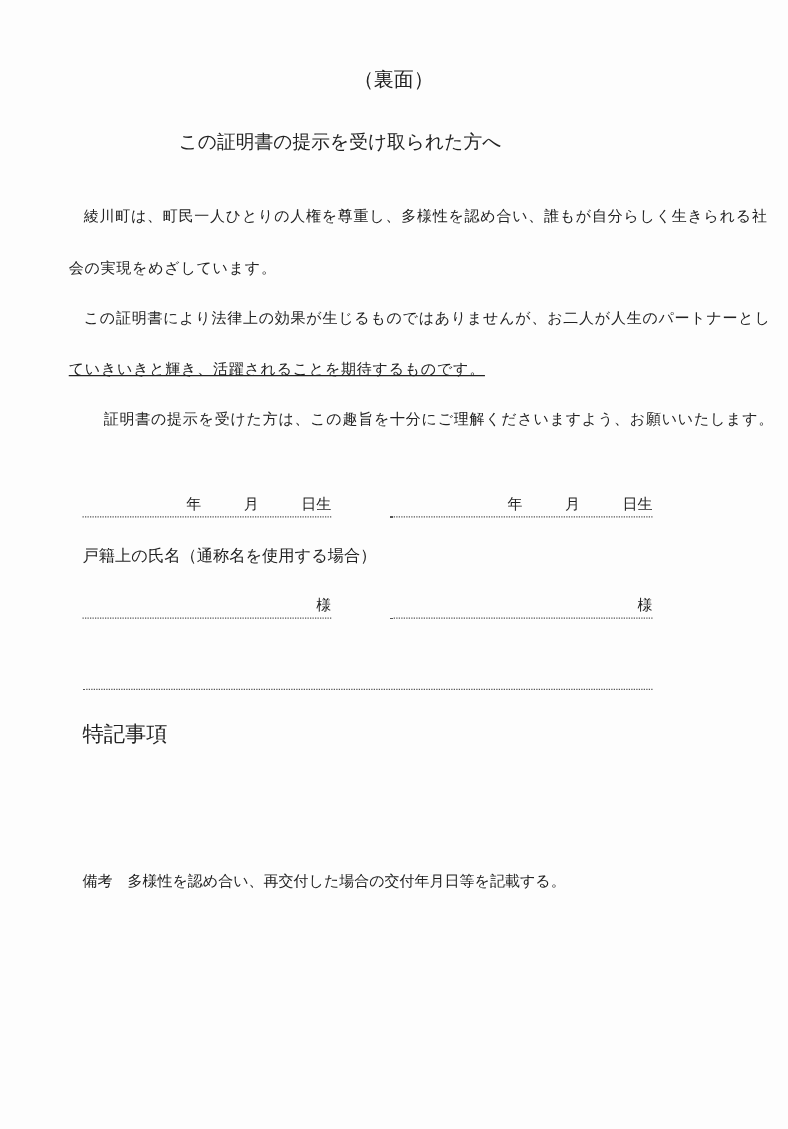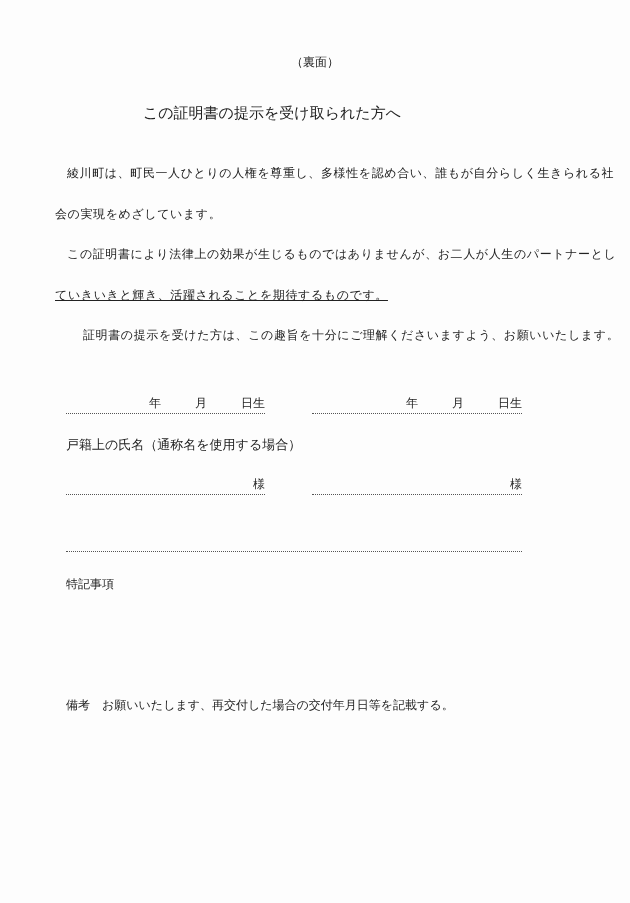--- a/index.html
+++ b/index.html
@@ -2,38 +2,38 @@
 <html><head>
   <meta charset="utf-8">
   <style>
     html, body { margin: 0; padding: 0; }
     body {
       width: 630px; height: 903px; background: #fdfdfd; color: #222;
       font-family: "DejaVu Serif", "Liberation Serif", serif;
       position: relative; overflow: hidden;
     }
     .abs { position: absolute; white-space: nowrap; }
-    .side-label { top: 54px; left: 0; width: 630px; text-align: center; font-size: 12px; }
+    .side-label { top: 54px; left: 0; width: 630px; text-align: center; font-size: 16px; }
     .title { top: 104px; left: 0; width: 544px; text-align: center; font-size: 15px; }
     .para { font-size: 12px; letter-spacing: 0.6px; }
     .p1 { top: 165px; left: 67px; }
     .p1b { top: 206px; left: 55px; }
     .p2 { top: 246px; left: 67px; }
     .p2b { top: 287px; left: 55px; text-decoration: underline; }
     .p3 { top: 327px; left: 67px; margin-left: 16px; }
     .dotline { border-bottom: 1px dotted #555; height: 18px; }
     .dob { top: 395px; }
     .dob-left { left: 66px; width: 199px; }
     .dob-right { left: 312px; width: 210px; }
     .dob span { position: absolute; top: 0; font-size: 12px; }
     .name-label { top: 436px; left: 66px; font-size: 13px; }
     .sama { top: 476px; }
     .sama span { position: absolute; right: 0; top: 0; font-size: 12px; }
     .long-line { top: 533px; left: 66px; width: 456px; }
-    .notes-label { top: 576px; left: 66px; font-size: 12px; }
+    .notes-label { top: 576px; left: 66px; font-size: 17px; }
     .remark { top: 697px; left: 66px; font-size: 12px; }
   </style>
 </head>
 <body>
 
 <div class="abs side-label">（裏面）</div>
 <div class="abs title">この証明書の提示を受け取られた方へ</div>
 
 <div class="abs para p1">綾川町は、町民一人ひとりの人権を尊重し、多様性を認め合い、誰もが自分らしく生きられる社</div>
 <div class="abs para p1b">会の実現をめざしています。</div>
@@ -58,13 +58,13 @@
   <span>様</span>
 </div>
 <div class="abs dotline sama dob-right">
   <span>様</span>
 </div>
 
 <div class="abs dotline long-line"></div>
 
 <div class="abs notes-label">特記事項</div>
 
-<div class="abs remark">備考　お願いいたします、再交付した場合の交付年月日等を記載する。</div>
+<div class="abs remark">備考　多様性を認め合い、再交付した場合の交付年月日等を記載する。</div>
 
 </body></html>

